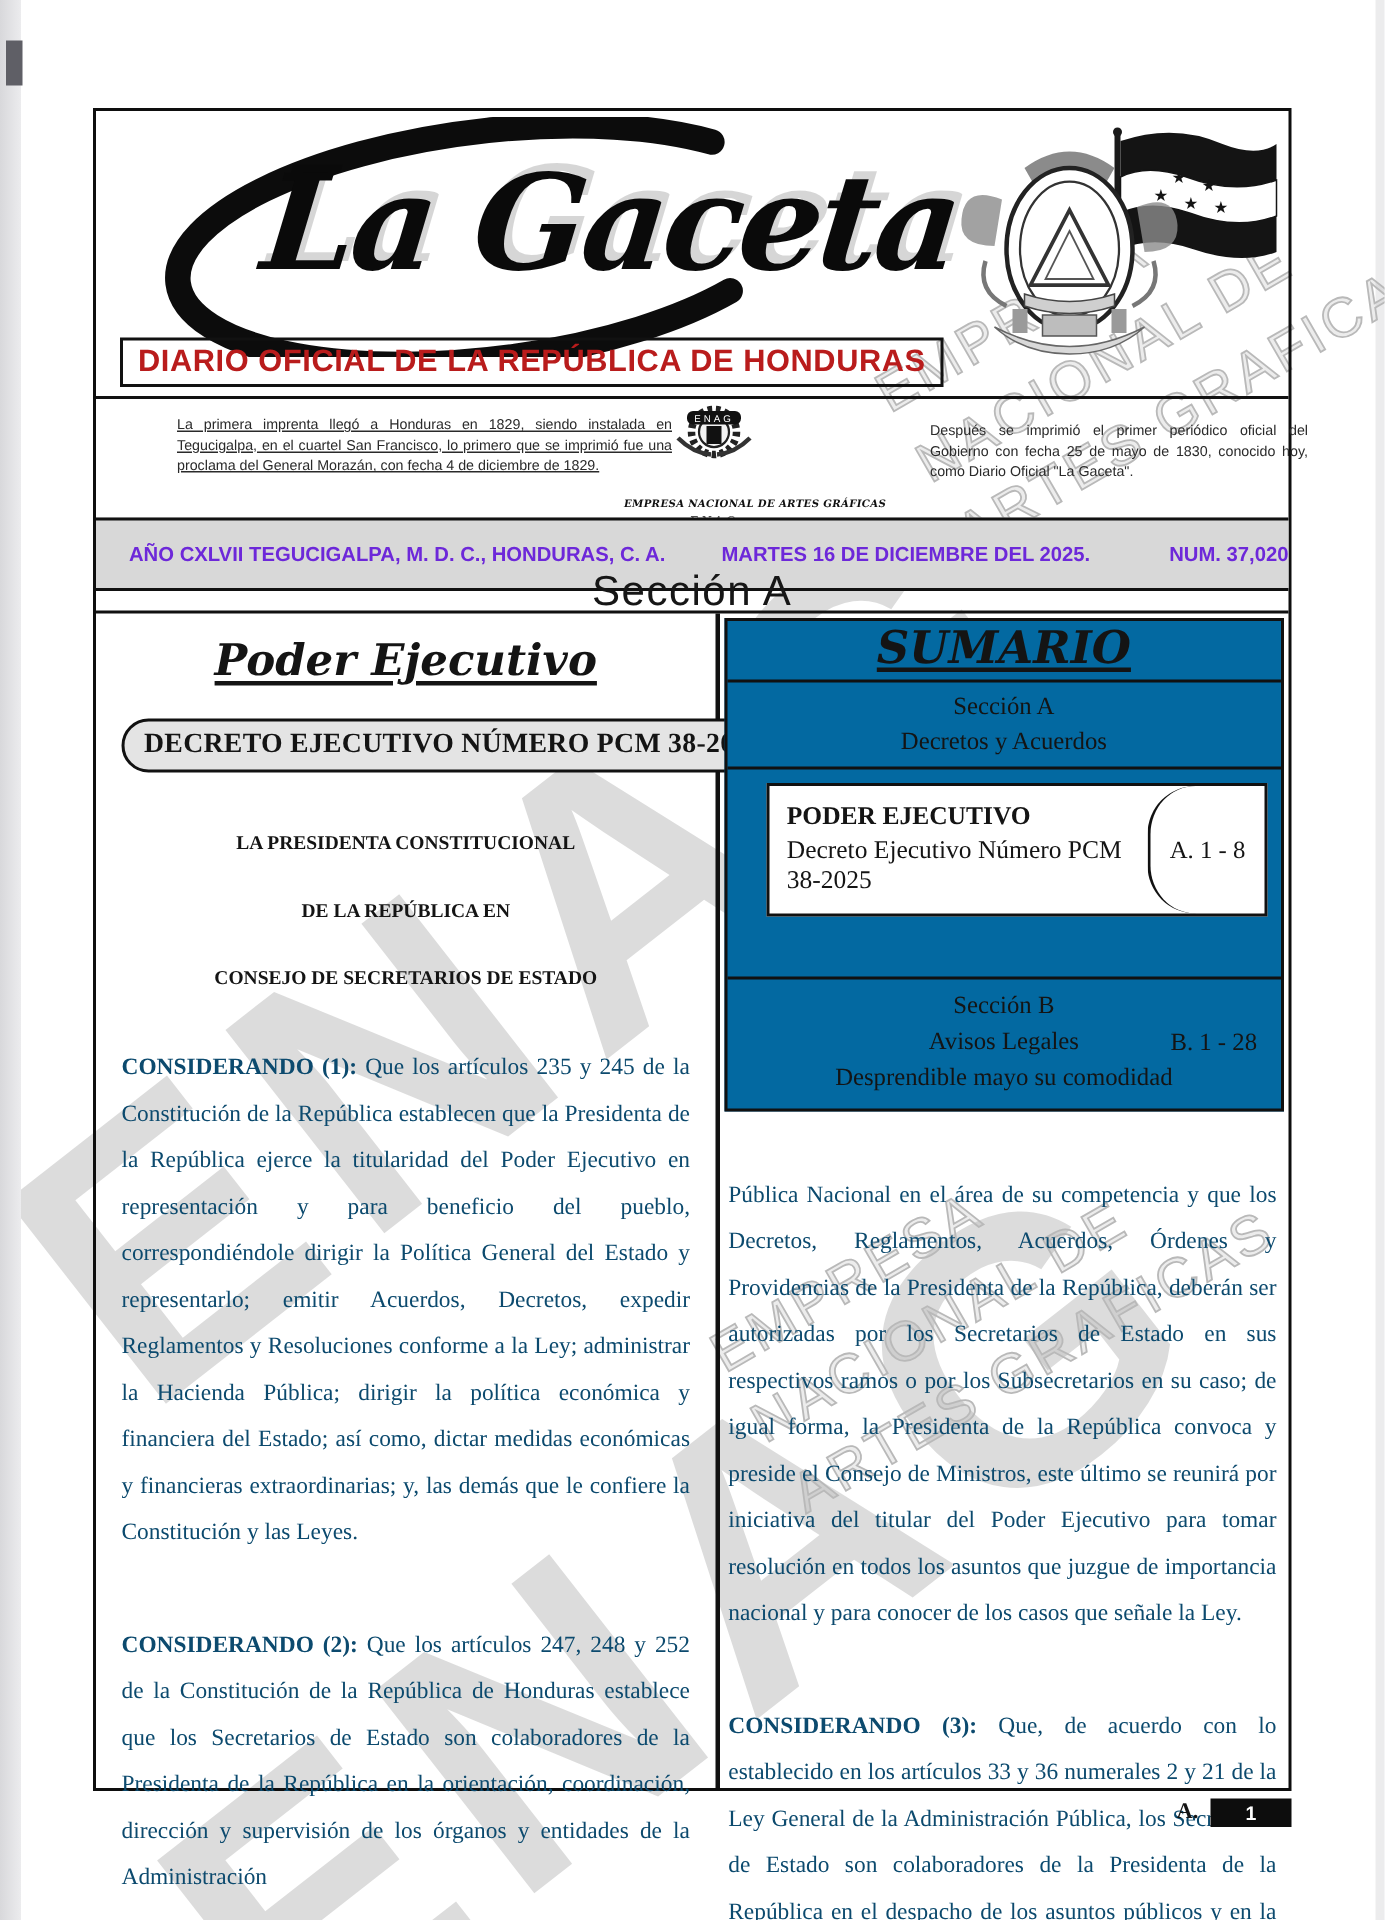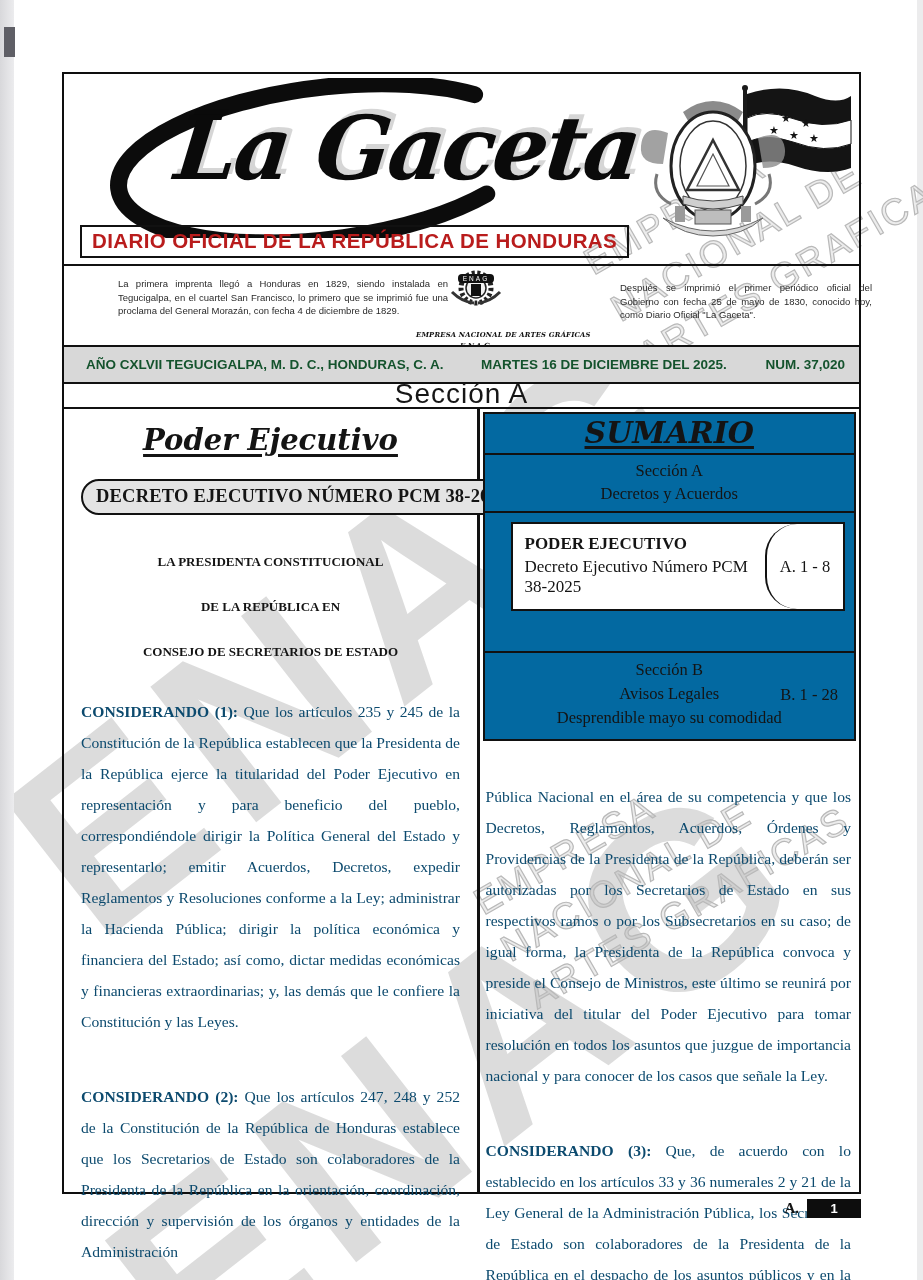--- a/index.html
+++ b/index.html
@@ -55,42 +55,42 @@
     letter-spacing:0.4px;color:#b91c1c;white-space:nowrap;background:transparent;
   }
   .arms{position:absolute;right:6px;top:4px;}
 
   
   .inforow{position:absolute;left:0;top:190px;right:0;height:81px;}
   .hist{
     position:absolute;font-family:"Liberation Sans", sans-serif;
     font-size:9.5px;line-height:13.5px;color:#2a2a2a;text-align:justify;
   }
-  .hist-left{left:54px;top:13px;width:330px;}
+  .hist-left{left:54px;top:13px;width:330px;text-decoration:underline;}
   .hist-right{left:556px;top:17px;width:252px;}
   .enag-logo{position:absolute;left:352px;top:4px;width:120px;text-align:center;}
   .enag-caption{
     font-family:"DejaVu Serif", serif;font-style:italic;font-weight:bold;
     font-size:6.8px;letter-spacing:0.2px;color:#111;margin-top:13px;white-space:nowrap;
   }
   .enag-abbr{
     font-family:"DejaVu Serif", serif;font-style:italic;font-weight:bold;
     font-size:7px;color:#111;margin-top:2px;
   }
 
   
   .datebar{
-    position:absolute;left:0;top:271px;right:0;height:39px;box-sizing:border-box;
+    position:absolute;left:0;top:271px;right:0;height:49px;box-sizing:border-box;
     background:#d8d8d8;border-top:2.5px solid #111;border-bottom:2.5px solid #111;
     display:flex;align-items:center;
-    font-family:"Liberation Sans", sans-serif;font-weight:bold;font-size:13.5px;color:#14532d;
+    font-family:"Liberation Sans", sans-serif;font-weight:bold;font-size:13.5px;color:#6d28d9;
   }
   .datebar .seg-left{padding-left:22px;width:395px;}
   .datebar .seg-center{width:250px;}
-  .datebar .seg-right{flex:1;text-align:right;padding-right:14px;}
+  .datebar .seg-right{flex:1;text-align:right;}
 
   
   .section-a{
     position:absolute;left:0;top:304px;right:0;height:29px;
     text-align:center;font-family:"Liberation Sans", sans-serif;
     font-size:28px;letter-spacing:1px;color:#161616;
   }
 
   
   .columns{position:absolute;left:0;top:333px;right:0;bottom:0;border-top:2.5px solid #111;}

